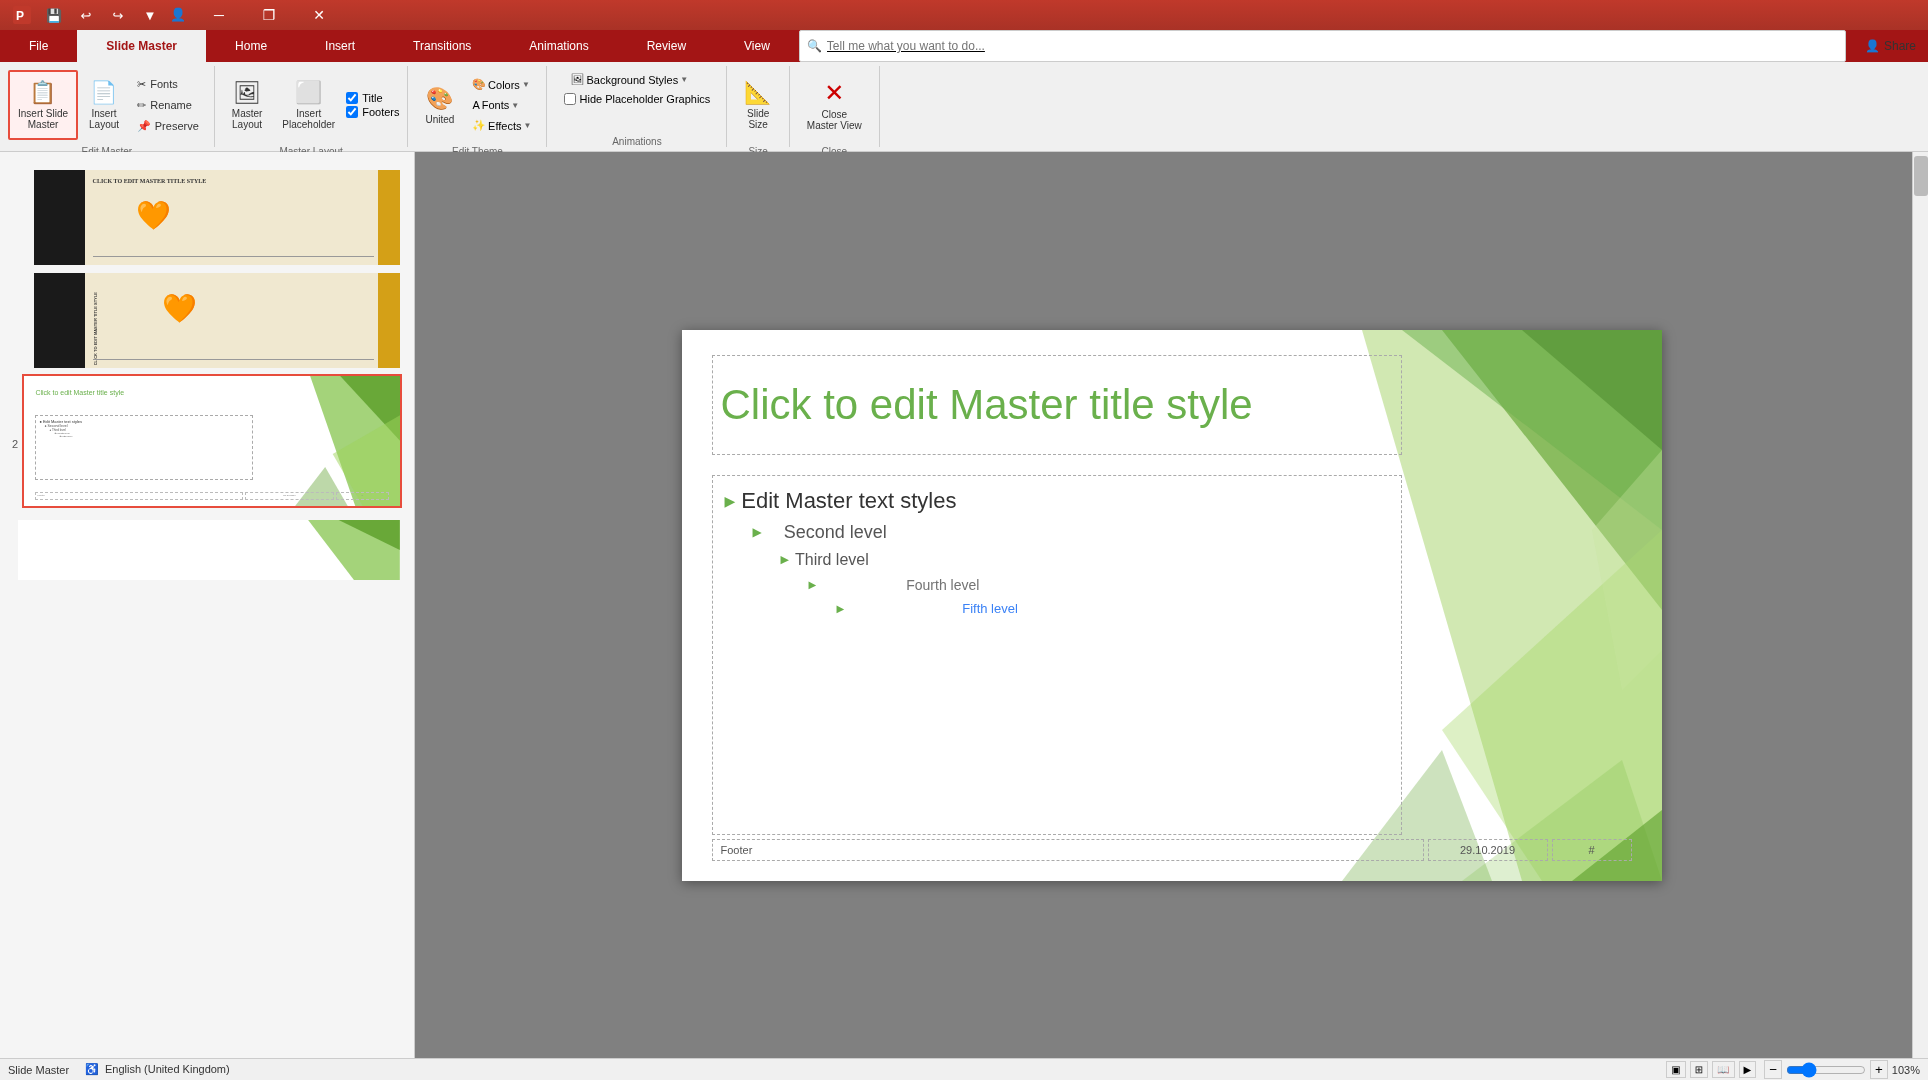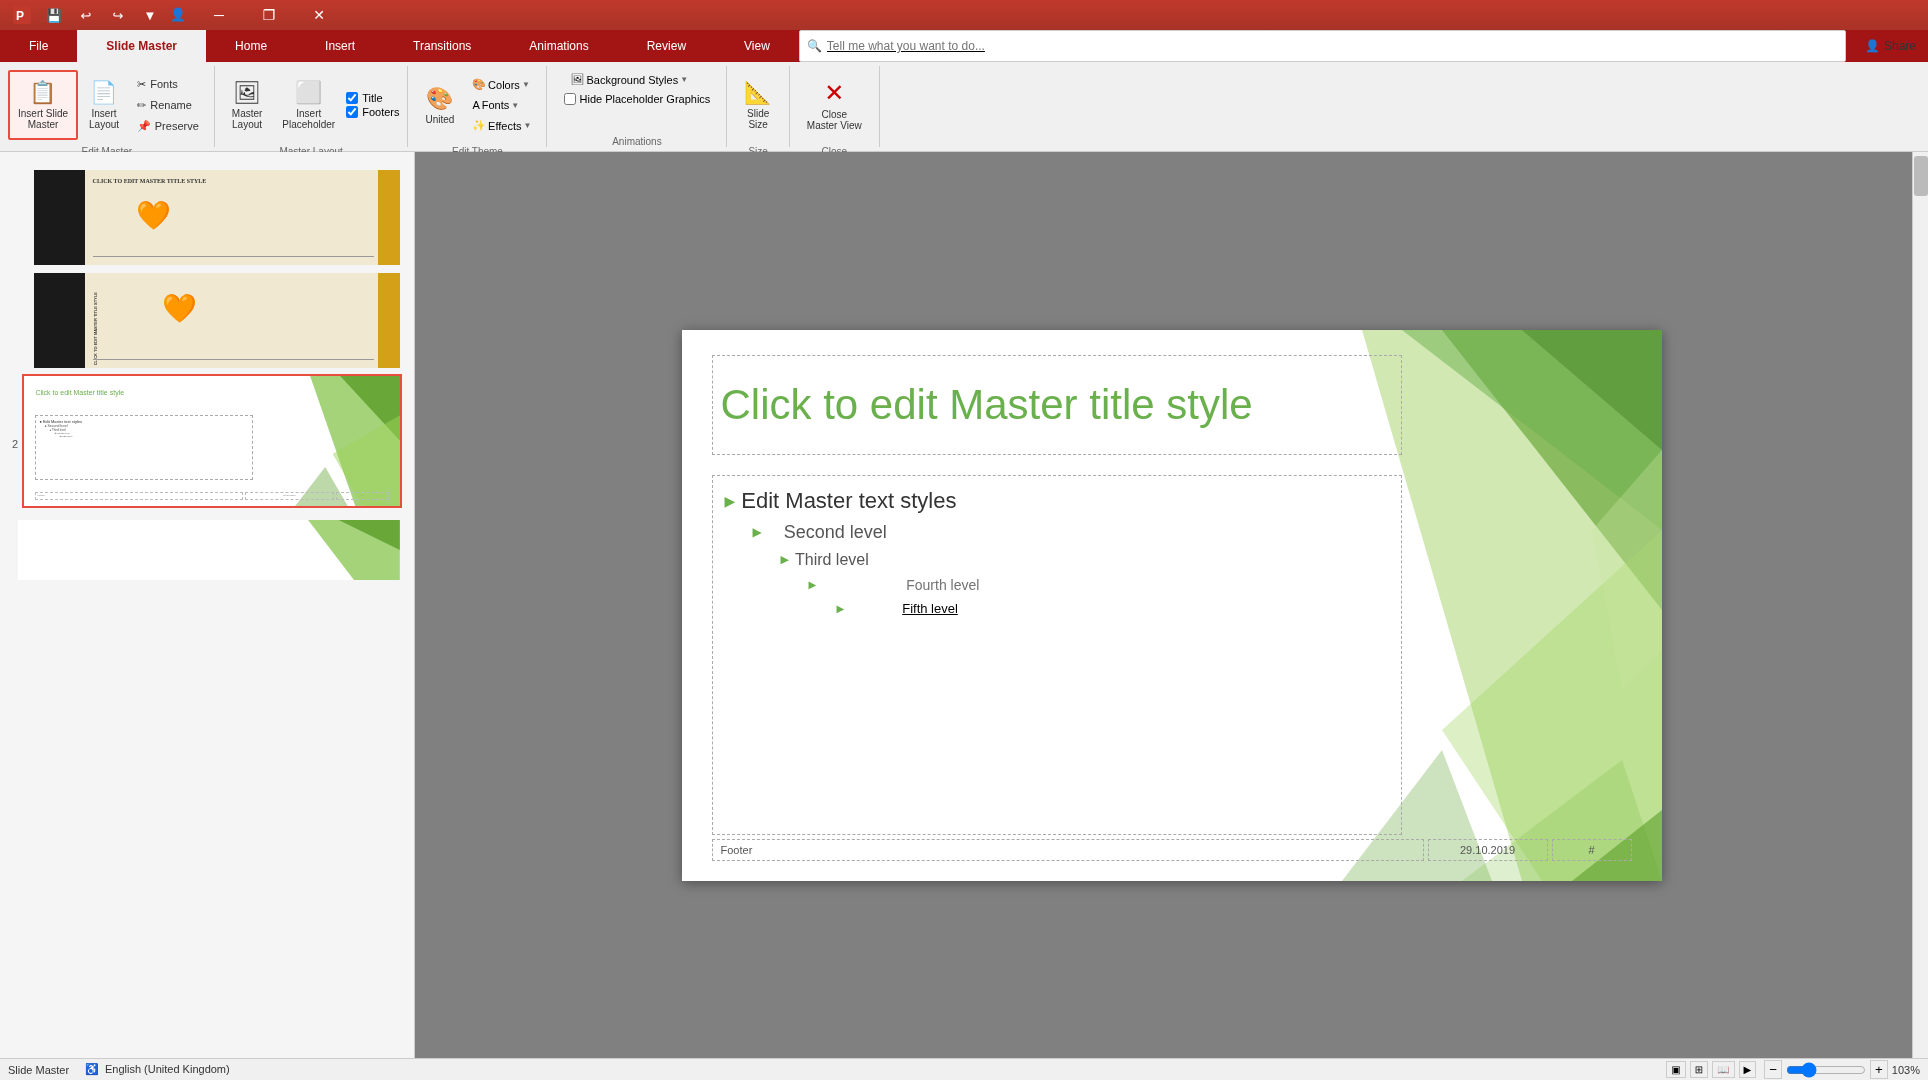--- a/index.html
+++ b/index.html
@@ -56,21 +56,21 @@
     
     .slide-title-box { position: absolute; left: 30px; top: 25px; width: 690px; height: 100px; border: 1px dashed #aaa; display: flex; align-items: center; padding: 8px; }
     .slide-title-text { font-size: 42px; color: #6ab04c; font-weight: 400; }
     .slide-content-box { position: absolute; left: 30px; top: 145px; width: 690px; height: 360px; border: 1px dashed #aaa; padding: 12px; }
     .content-item { display: flex; align-items: center; gap: 6px; margin-bottom: 8px; }
     .bullet-arrow { color: #6ab04c; font-size: 14px; }
     .content-level1 { font-size: 22px; color: #333; }
     .content-level2 { font-size: 18px; color: #555; margin-left: 16px; }
     .content-level3 { font-size: 16px; color: #555; }
     .content-level4 { font-size: 14px; color: #737373; margin-left: 84px; }
-    .content-level5 { font-size: 13px; color: #000000; margin-left: 52px; text-decoration: underline; }
+    .content-level5 { font-size: 13px; color: #3b82f6; margin-left: 112px; }
 
     
     .slide-footer { position: absolute; bottom: 20px; left: 30px; right: 30px; display: flex; gap: 4px; }
     .footer-left { flex: 1; border: 1px dashed #aaa; padding: 4px 8px; font-size: 11px; color: #555; }
     .footer-date { width: 120px; border: 1px dashed #aaa; padding: 4px 8px; font-size: 11px; color: #555; text-align: center; }
     .footer-page { width: 80px; border: 1px dashed #aaa; padding: 4px 8px; font-size: 11px; color: #555; text-align: center; }
 
     
     ::-webkit-scrollbar { width: 8px; }
     ::-webkit-scrollbar-track { background: #f0f0f0; }

